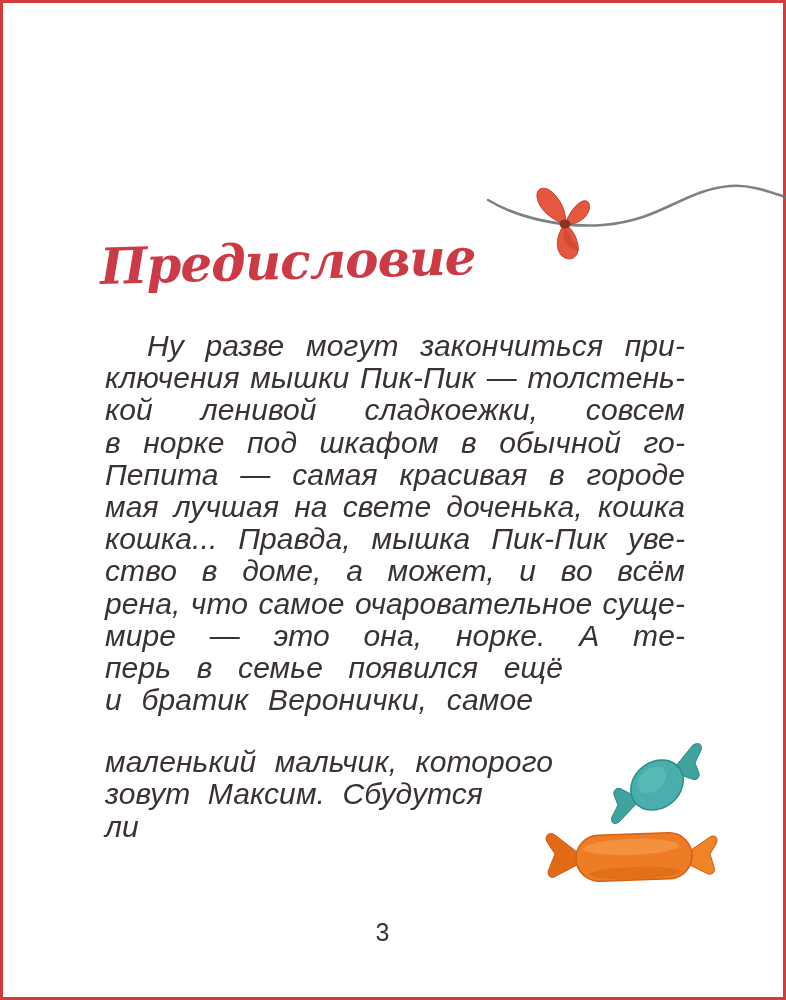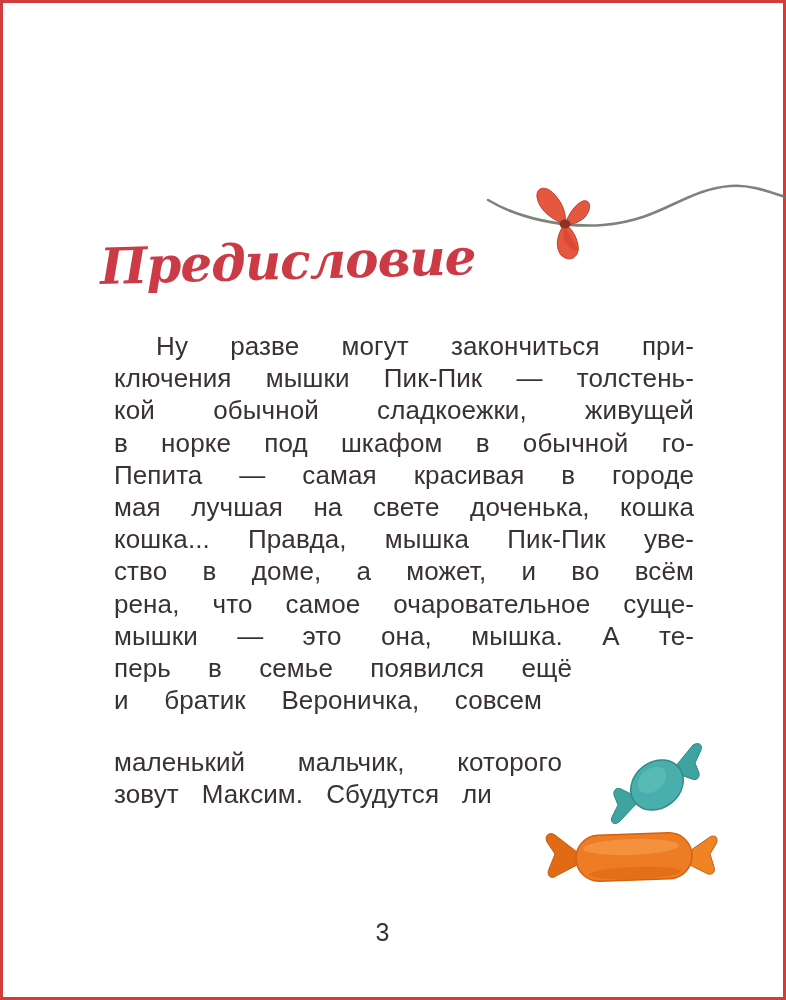--- a/index.html
+++ b/index.html
@@ -31,26 +31,27 @@
     font-style: italic;
     font-weight: 700;
     font-size: 50px;
     letter-spacing: -1px;
     color: #cc3a46;
     transform: rotate(-1.5deg);
     white-space: nowrap;
   }
   .body-text {
     position: absolute;
-    left: 114px;
+    left: 105px;
     top: 330px;
     width: 580px;
-    font-size: 26px;
+    font-size: 30px;
     line-height: 32.2px;
     letter-spacing: 0.1px;
+    font-style: italic;
   }
   .line {
     text-align: justify;
     text-align-last: justify;
     text-justify: inter-word;
     white-space: normal;
     width: 580px;
     height: 32.2px;
     overflow: visible;
   }
@@ -103,29 +104,29 @@
     <rect x="33" y="8" width="116" height="46" rx="23" transform="rotate(-2 91 31)" fill="#ee7c25" stroke="#d2620f" stroke-width="1.5"></rect>
     <ellipse cx="88" cy="21" rx="48" ry="8" transform="rotate(-2 88 21)" fill="#f59a4a" opacity="0.7"></ellipse>
     <ellipse cx="92" cy="47" rx="46" ry="6" transform="rotate(-2 92 47)" fill="#d2620f" opacity="0.45"></ellipse>
   </svg>
 
   <h1 class="title">Предисловие</h1>
 
   <div class="body-text">
     <div class="line bl1">Ну разве могут закончиться при-</div>
     <div class="line">ключения мышки Пик-Пик — толстень-</div>
-    <div class="line">кой обычной сладкоежки, живущей</div>
+    <div class="line">кой ленивой сладкоежки, совсем</div>
     <div class="line">в норке под шкафом в обычной го-</div>
     <div class="line">Пепита — самая красивая в городе</div>
     <div class="line">мая лучшая на свете доченька, кошка</div>
     <div class="line">кошка... Правда, мышка Пик-Пик уве-</div>
     <div class="line">ство в доме, а может, и во всём</div>
     <div class="line">рена, что самое очаровательное суще-</div>
-    <div class="line">мышки — это она, мышка. А те-</div>
+    <div class="line">мире — это она, норке. А те-</div>
     <div class="line bl14">перь в семье появился ещё</div>
-    <div class="line bl15">и братик Вероничка, совсем</div>
+    <div class="line bl15">и братик Веронички, самое</div>
     <div class="line bl16">маленький мальчик, которого</div>
     <div class="line bl17">зовут Максим. Сбудутся ли</div>
   </div>
 
   <div class="page-number">3</div>
 
 </div>
 
 </body></html>

